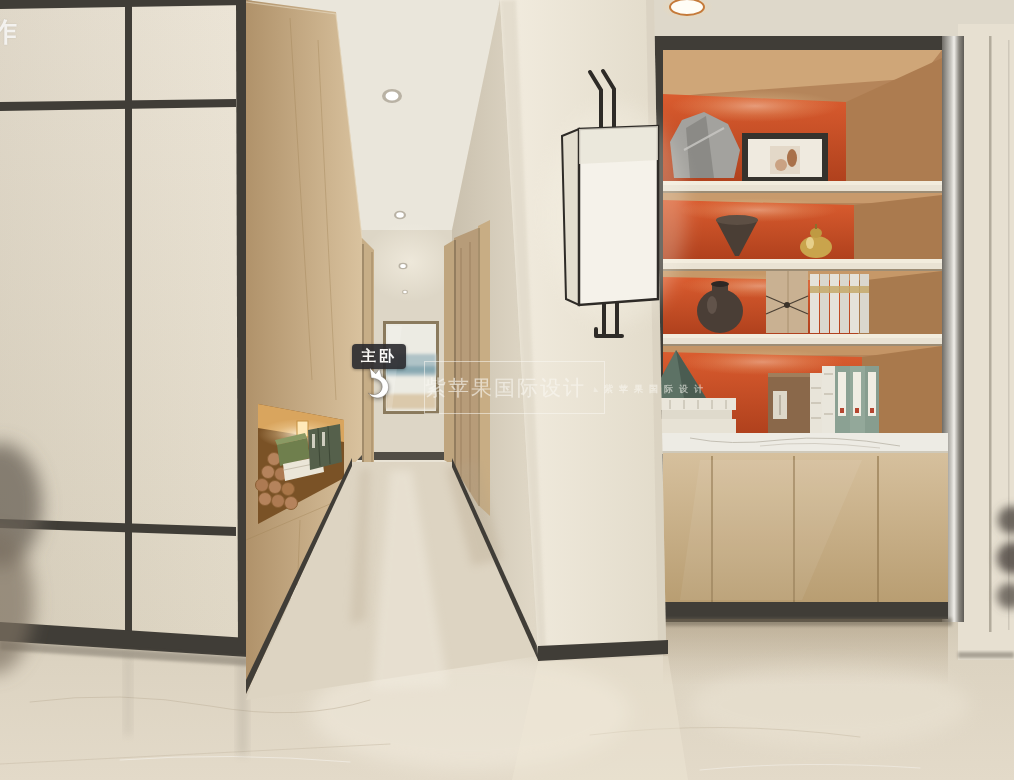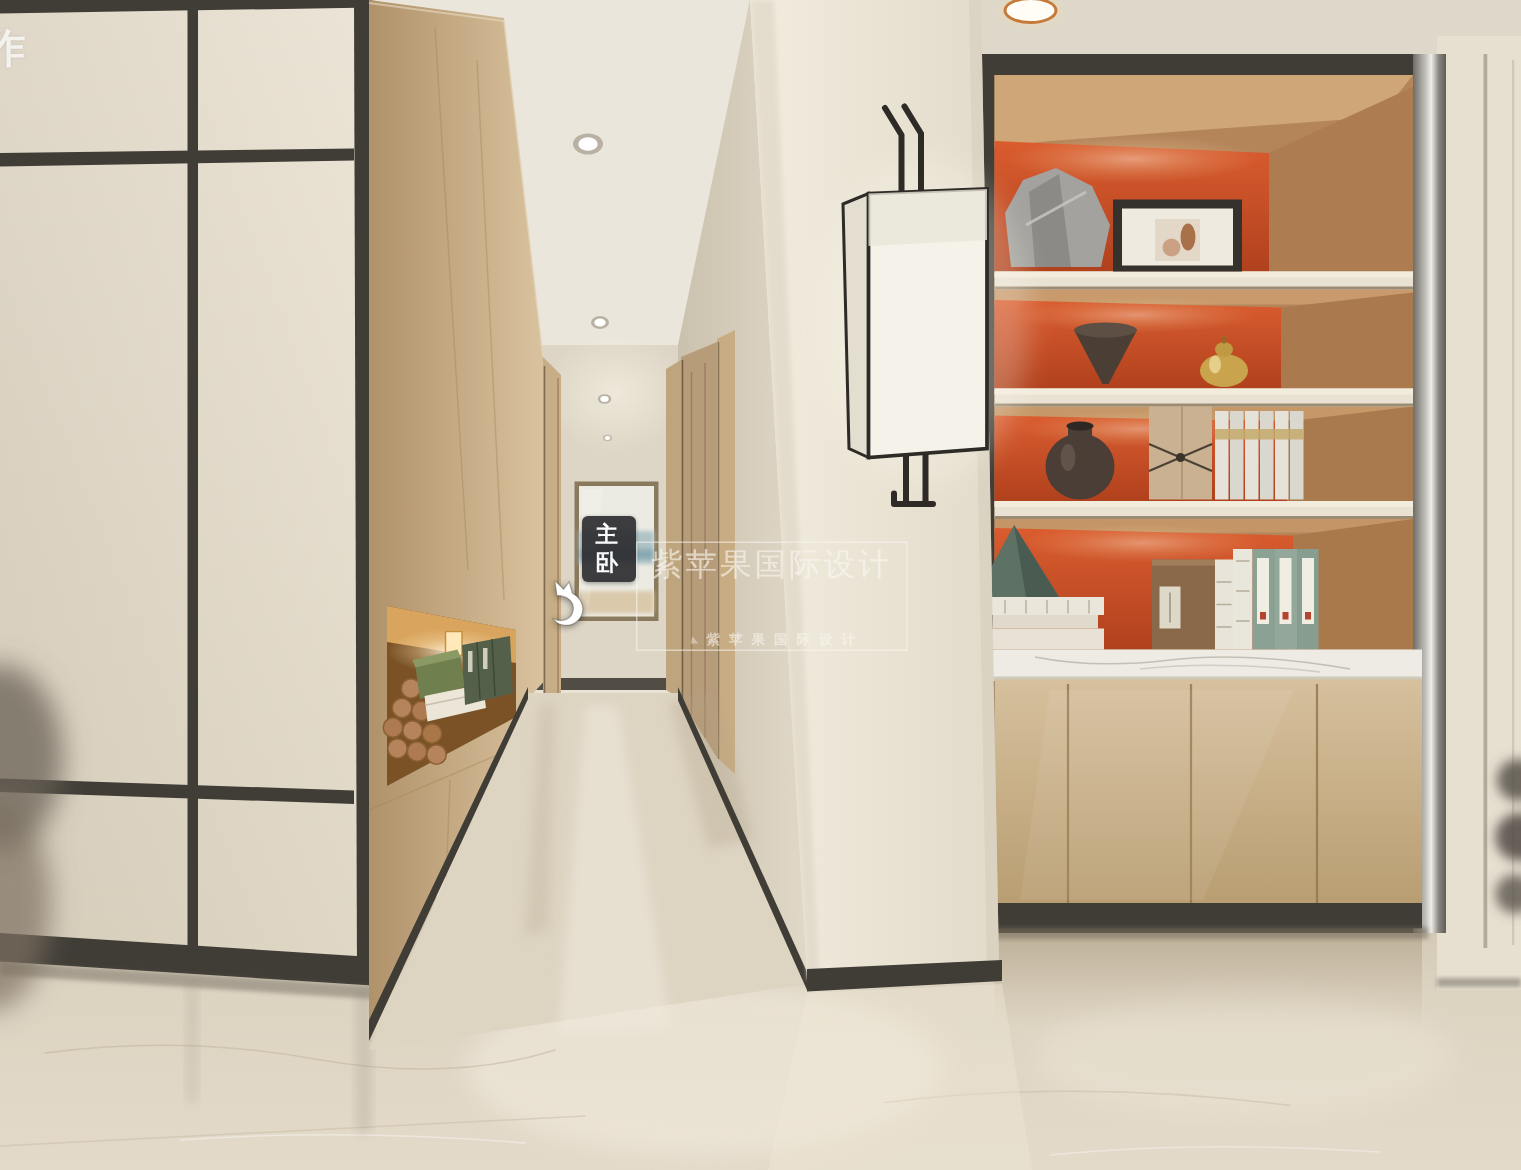--- a/index.html
+++ b/index.html
@@ -18,30 +18,29 @@
     position:absolute;left:-10px;top:14px;font-size:27px;font-weight:bold;
     color:rgba(255,255,255,.78);letter-spacing:2px;
     text-shadow:0 0 2px rgba(0,0,0,.12);
   }
   .hotspot{position:absolute;left:352px;top:344px;width:70px;}
   .hotspot-label{
     display:inline-block;background:var(--tag_bg,#2a2a2e);opacity:.9;
     color:var(--text_white,#fff);padding:3px 9px;border-radius:4px;
     font-size:15px;font-weight:bold;letter-spacing:3px;
     box-shadow:0 1px 3px rgba(0,0,0,.35);
-    margin-left:36px;
   }
   .hotspot-arrow{
     display:block;margin:-1px 0 0 14px;width:28px;height:32px;
     filter:drop-shadow(0 1px 2px rgba(0,0,0,.45));
   }
   .watermark{
-    position:absolute;left:424px;top:361px;width:181px;height:73px;
+    position:absolute;left:424px;top:361px;width:181px;height:53px;
     border:1px solid rgba(250,248,242,.55);box-sizing:border-box;
-    display:flex;flex-direction:column;align-items:center;justify-content:space-between;
+    display:flex;align-items:center;justify-content:space-between;
     color:var(--wm_text,#faf8f2);pointer-events:none;
   }
   .wm-title{font-size:21px;letter-spacing:2px;opacity:.62;white-space:nowrap;}
   .wm-sub{display:flex;align-items:center;font-size:9px;font-weight:bold;
     letter-spacing:6px;opacity:.58;margin-top:3px;padding-left:8px;white-space:nowrap;}
   .wm-mark{width:0;height:0;margin-right:5px;
     border-left:5px solid rgba(250,248,242,.7);border-top:5px solid transparent;
     transform:skewX(-12deg);}
 </style>
 </head>

